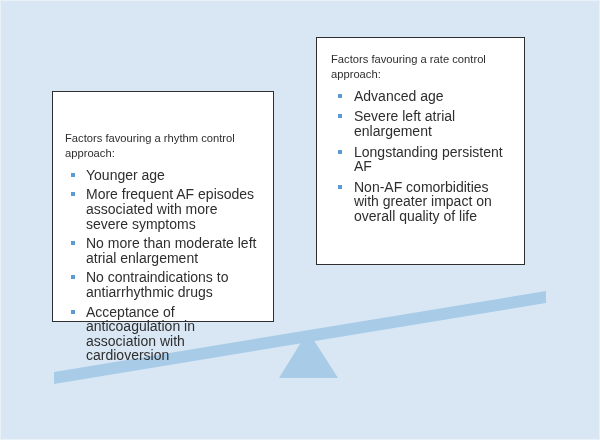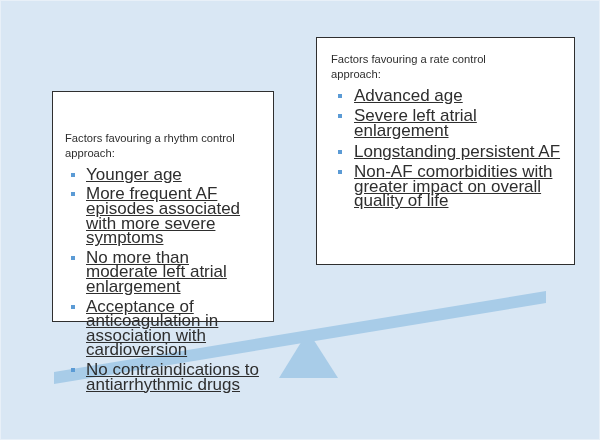--- a/index.html
+++ b/index.html
@@ -42,21 +42,21 @@
   #rhythm-box {
     left: 51px;
     top: 90px;
     width: 222px;
     height: 231px;
     padding: 14px 10px 8px 12px;
   }
   #rate-box {
     left: 315px;
     top: 36px;
-    width: 259px;
+    width: 209px;
     height: 228px;
     padding: 14px 10px 8px 14px;
   }
 
   .box-title {
     font-size: 11.2px;
     line-height: 15.4px;
     margin: 0 0 6px 0;
     color: #2e2e2e;
     white-space: pre-line;
@@ -69,24 +69,23 @@
 
   .factor-list {
     list-style: none;
     margin: 0;
     padding: 0;
   }
   .factor-list li {
     position: relative;
     padding-left: 21px;
     margin-bottom: 5px;
-    font-size: 17px;
+    font-size: 14px;
     line-height: 14.6px;
     color: #2e2e2e;
-    text-decoration: underline;
   }
   .factor-list li .bullet {
     position: absolute;
     left: 6px;
     top: 5px;
     width: 4px;
     height: 4px;
     background: #5b9bd5;
     display: block;
   }
@@ -111,22 +110,22 @@
   </svg>
 
   <div class="factor-box" id="rhythm-box">
     <p class="box-title">Factors favouring a rhythm control
     approach:</p>
     <ul class="factor-list">
       <li><span class="bullet"></span><span>Younger age</span></li>
       <li><span class="bullet"></span><span>More frequent AF episodes associated with more severe symptoms</span></li>
       <li><span class="bullet"></span></li>
       <li><span class="bullet"></span><span>No more than moderate left atrial enlargement</span></li>
+      <li><span class="bullet"></span><span>No contraindications to antiarrhythmic drugs</span></li>
       <li><span class="bullet"></span><span>Acceptance of anticoagulation in association with cardioversion</span></li>
-      <li><span class="bullet"></span><span>No contraindications to antiarrhythmic drugs</span></li>
     </ul>
   </div>
 
   <div class="factor-box" id="rate-box">
     <p class="box-title">Factors favouring a rate control
 approach:</p>
     <ul class="factor-list">
       <li><span class="bullet"></span><span>Advanced age</span></li>
       <li><span class="bullet"></span><span>Severe left atrial enlargement</span></li>
       <li><span class="bullet"></span><span>Longstanding persistent AF</span></li>

